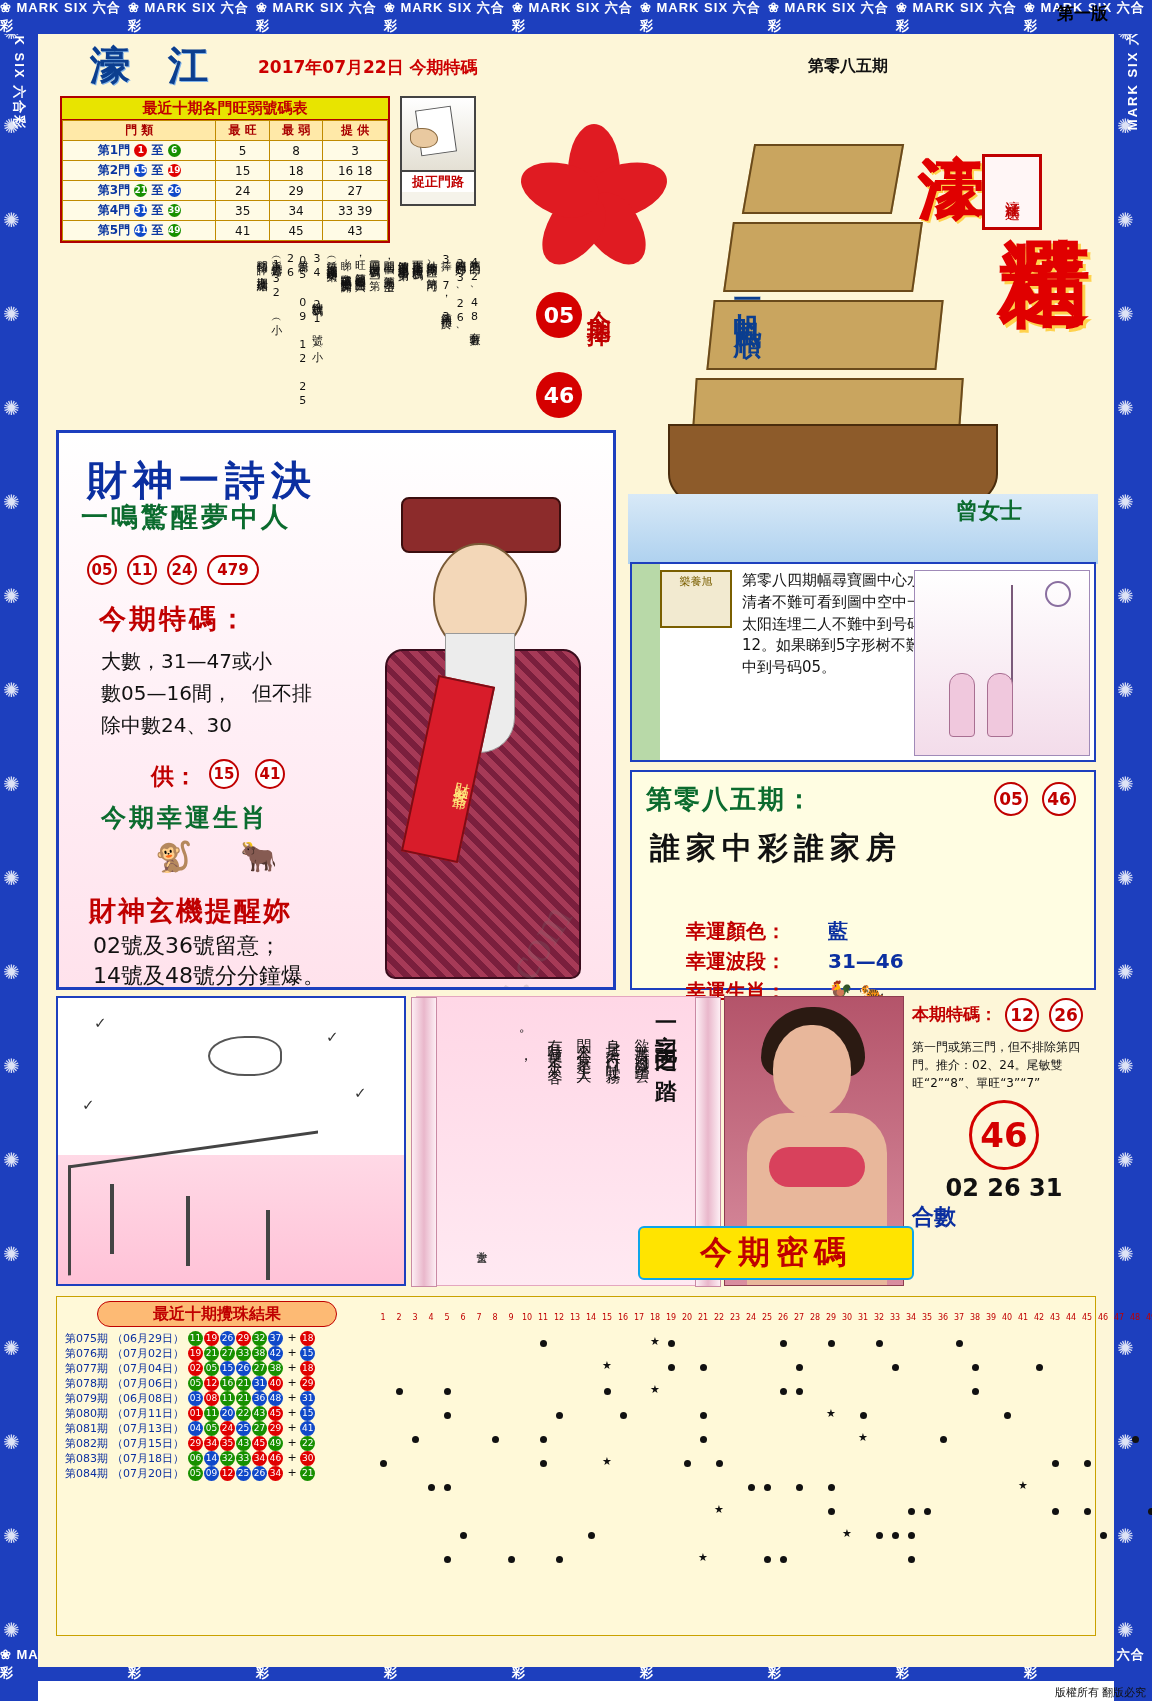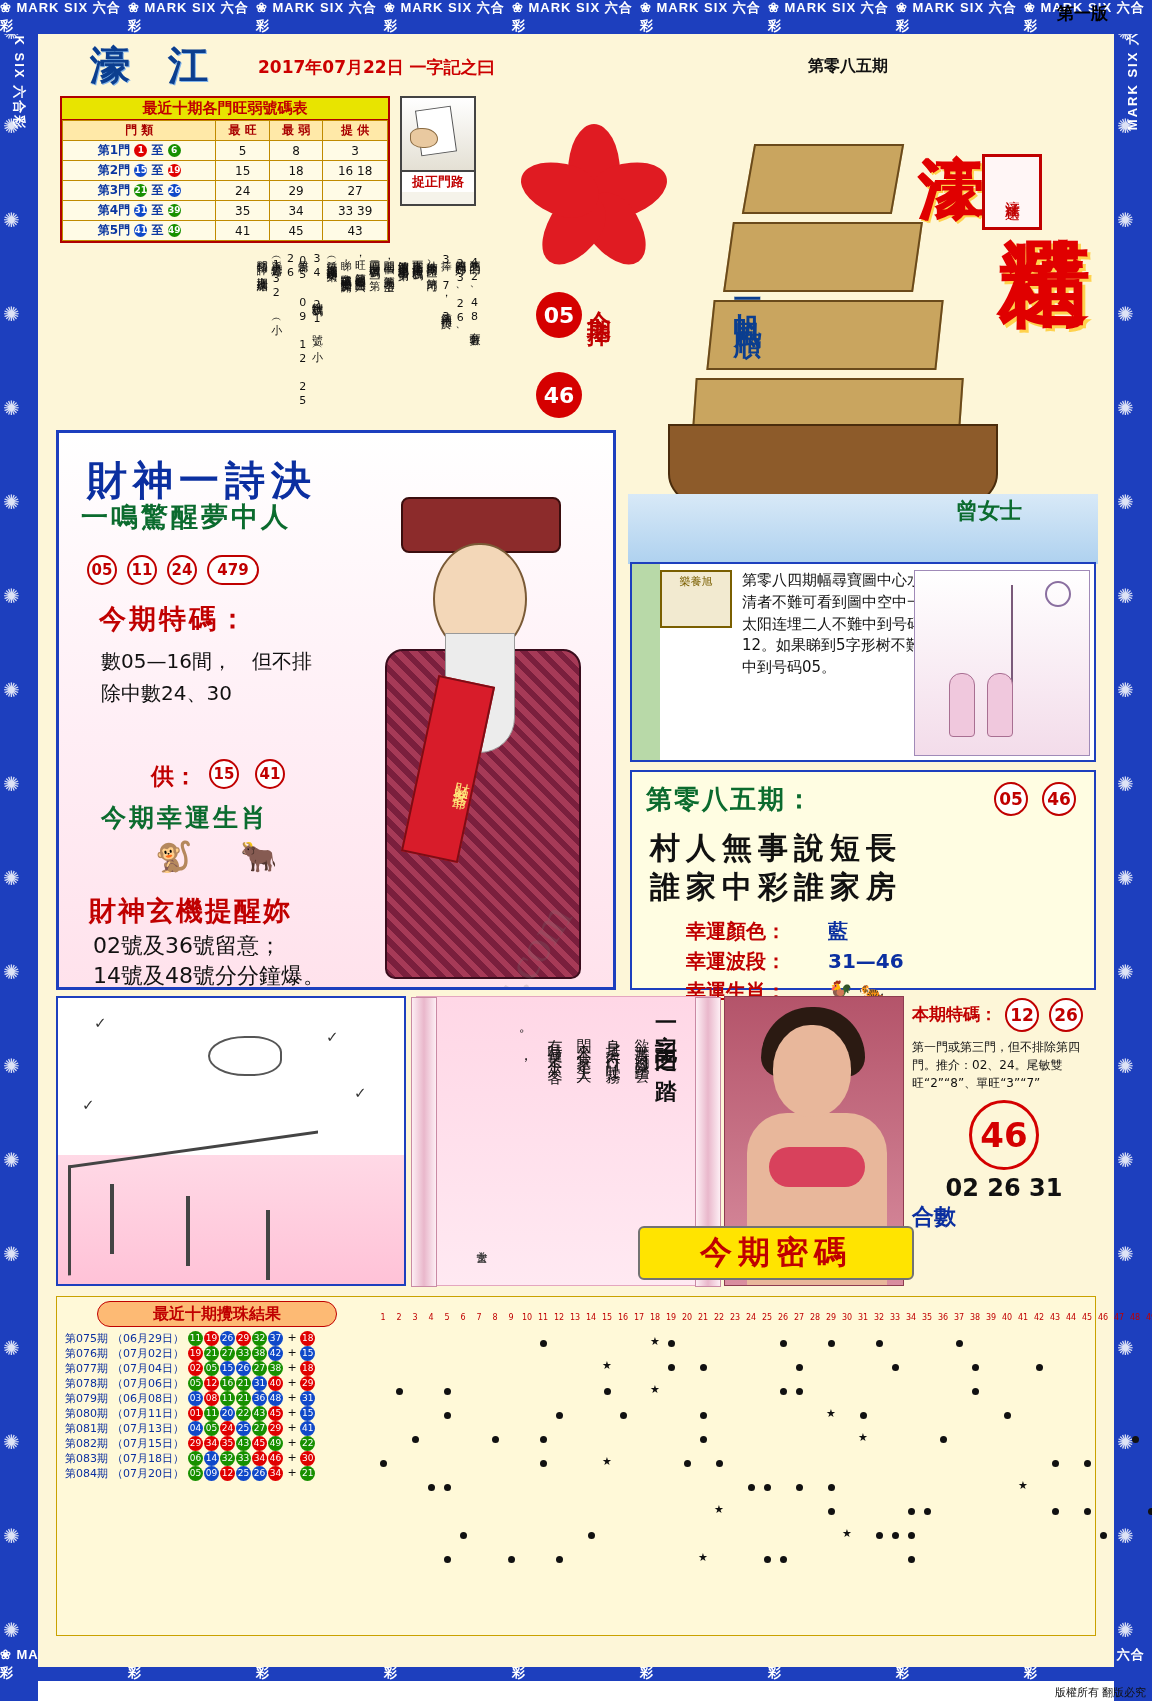--- a/index.html
+++ b/index.html
@@ -416,21 +416,21 @@
   .bigred {
     width:70px; height:70px; border-radius:50%; border:3px solid #d40000;
     color:#d40000; font-weight:bold; font-size:34px;
     display:flex; align-items:center; justify-content:center;
     margin:8px auto 4px;
   }
   .rnp-nums { text-align:center; font-size:24px; font-weight:bold; color:#111; }
   .rnp-he { text-align:left; font-size:22px; font-weight:bold; color:#0b2fa0; }
   .mima {
     position:absolute; left:600px; top:1192px; width:276px; height:54px;
-    background:#ffe400; border:2px solid #737373; border-radius:6px;
+    background:#ffe400; border:2px solid #0ea5e9; border-radius:6px;
     display:flex; align-items:center; justify-content:center;
     font-size:32px; font-weight:bold; color:#c00000; letter-spacing:6px;
   }
   
   .res-wrap {
     position:absolute; left:18px; top:1262px; width:1040px; height:340px;
     background:#fff9d8; border:1px solid #c9a200;
   }
   .res-title {
     position:absolute; left:40px; top:4px; width:240px; height:26px;
@@ -533,21 +533,21 @@
     <span class="mk">❀ MARK SIX 六合彩</span>
   </div>
 <div class="copyright">版權所有 翻版必究</div>
 
 <div class="page">
 
   <div class="edition">第一版</div>
 
   <div class="masthead">
     <div class="logo">濠 江</div>
-    <div class="issue-date">2017年07月22日 一字記之曰</div>
+    <div class="issue-date">2017年07月22日 今期特碼</div>
     <div class="issue-no">第零八五期</div>
   </div>
 
   <div class="tbl-wrap">
     <div class="tbl-title">最近十期各門旺弱號碼表</div>
     <table class="mt">
       <thead>
           <tr id="hc-head">
             <th>門 類</th>
             <th>最 旺</th>
@@ -642,20 +642,21 @@
     <div class="god-title">財神一詩決</div>
     <div class="god-sub">一鳴驚醒夢中人</div>
     <div class="num-row" id="god-nums">
         <div class="ocirc">05</div>
         <div class="ocirc">11</div>
         <div class="ocirc">24</div>
         <div class="ocirc wide">479</div>
       </div>
     <div class="god-special">今期特碼：</div>
     <div class="god-lines" id="god-lines">
+        <div>大數，31—47或小</div>
         <div>數05—16間，　但不排</div>
         <div>除中數24、30</div>
       </div>
     <div class="god-gong">供：</div>
     <div class="gong-balls" id="god-gong">
         <div class="ocirc">15</div>
         <div class="ocirc">41</div>
       </div>
     <div class="god-lucky">今期幸運生肖</div>
     <div class="zodiac" id="god-zod">
@@ -690,21 +691,20 @@
     </div>
   </div>
 
   <div class="rbox2">
     <div class="rb2-title">第零八五期：</div>
     <div class="rb2-balls" id="bai-balls">
         <div class="ballbig">05</div>
         <div class="ballbig">46</div>
       </div>
     <div class="rb2-poem" id="bai-poem">
-        <div>村人無事說短長</div>
         <div>誰家中彩誰家房</div>
       </div>
     <div class="rb2-attr" id="bai-attr">
         <div>幸運顏色：</div>
         <div>幸運波段：</div>
         <div>幸運生肖：</div>
       </div>
     <div class="rb2-val" id="bai-val">
         <div>藍</div>
         <div>31—46</div>

